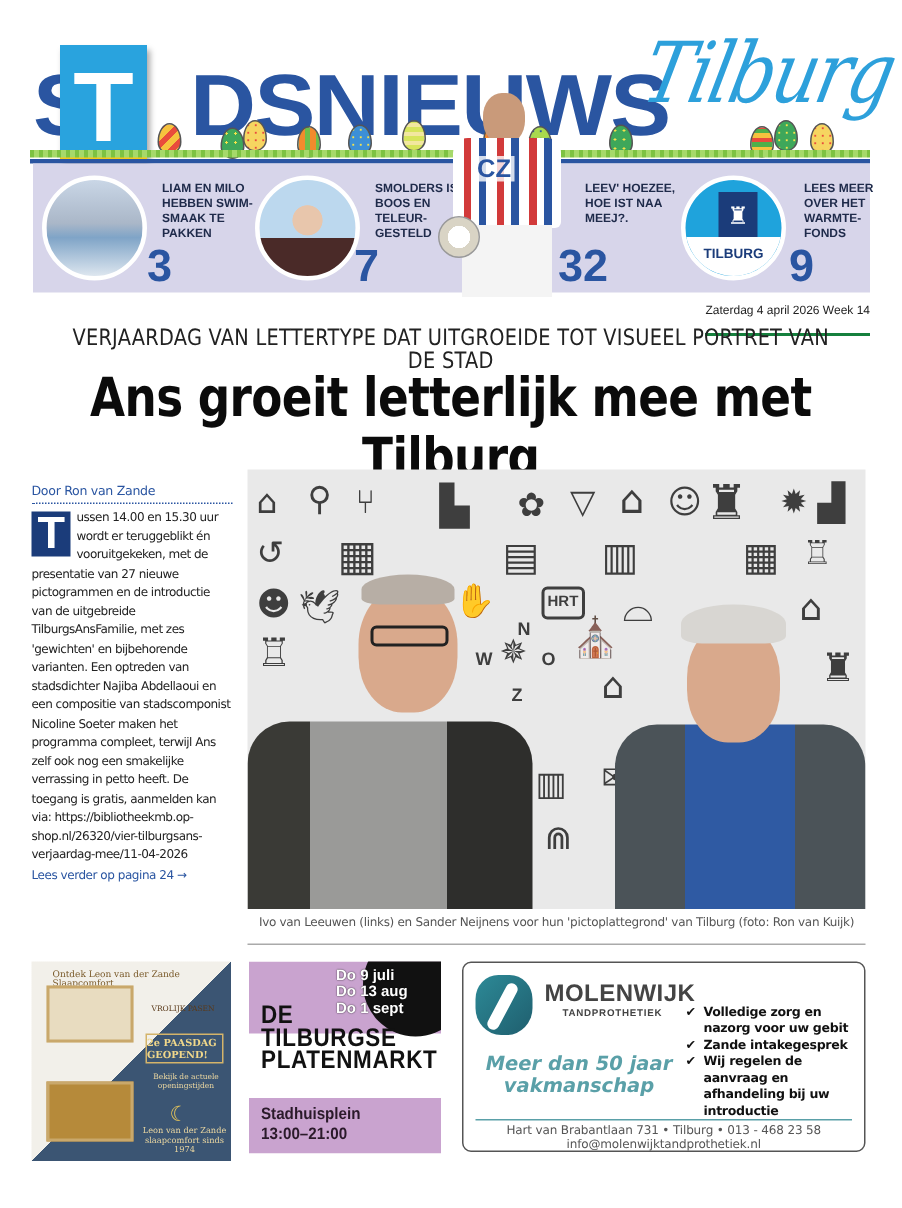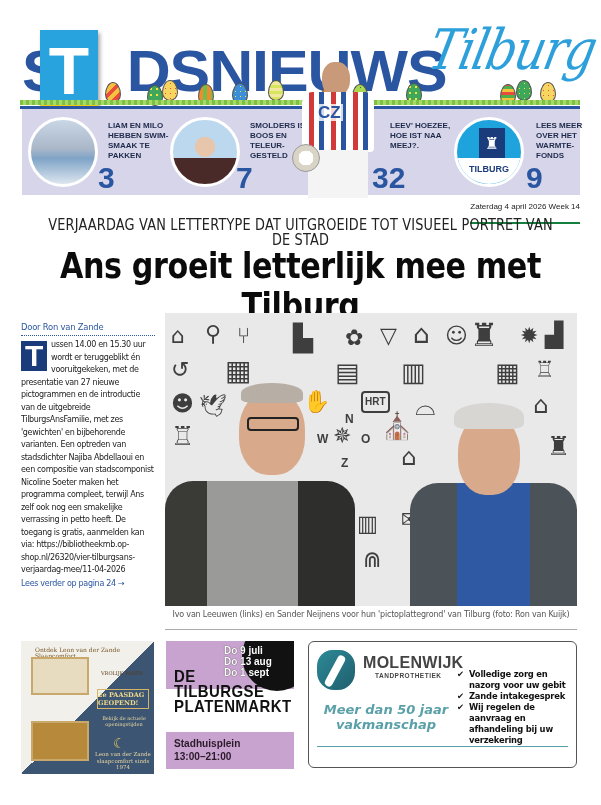--- a/index.html
+++ b/index.html
@@ -331,16 +331,20 @@
 </div>
 
 <div class="ad3">
   <div class="tooth"></div>
   <div class="brand">MOLENWIJK</div>
   <div class="brand-sub">TANDPROTHETIEK</div>
   <div class="slogan">Meer dan 50 jaar vakmanschap</div>
   <ul>
     <li><span class="check">✔</span><span>Volledige zorg en nazorg voor uw gebit</span></li>
     <li><span class="check">✔</span><span>Zande intakegesprek</span></li>
-    <li><span class="check">✔</span><span>Wij regelen de aanvraag en afhandeling bij uw verzekering</span></li>
+    <li><span class="check">✔</span><span>Wij regelen de aanvraag en afhandeling bij uw introductie</span></li>
   </ul>
   <div class="divider"></div>
+  <div class="addr">
+    <div>Hart van Brabantlaan 731 • Tilburg • 013 - 468 23 58</div>
+    <div>info@molenwijktandprothetiek.nl</div>
+  </div>
 </div>
 
 </body></html>

